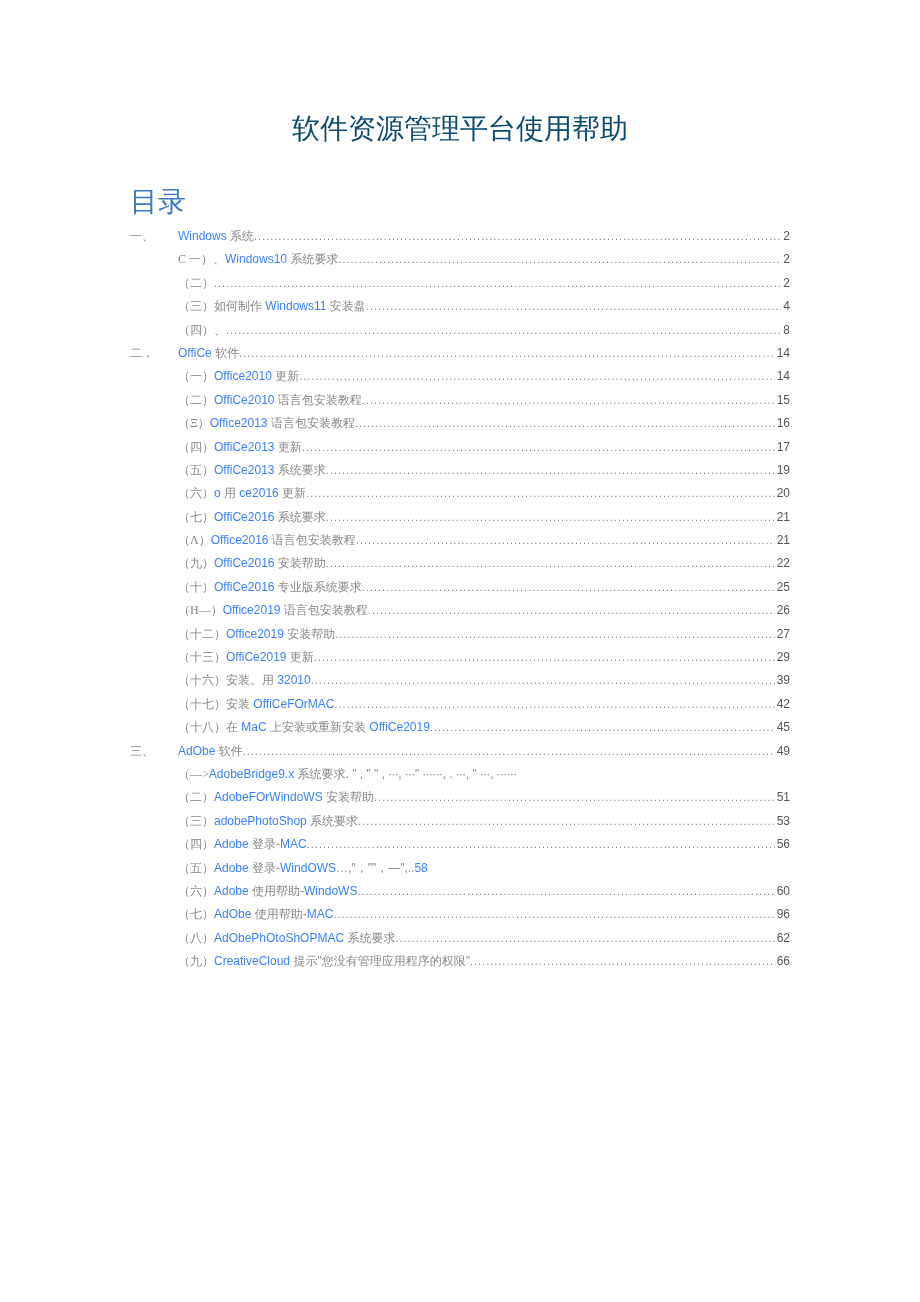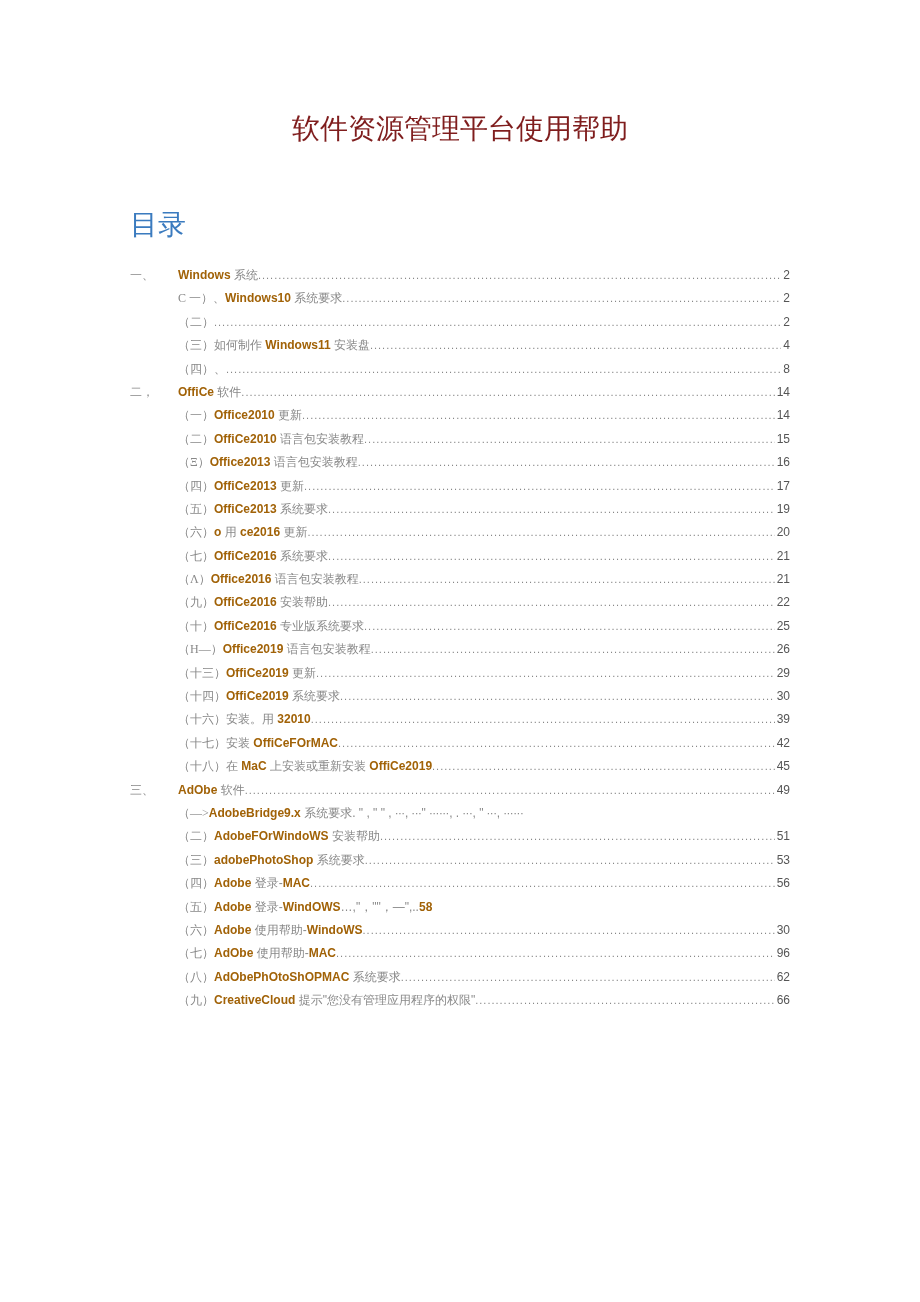--- a/index.html
+++ b/index.html
@@ -11,29 +11,29 @@
       font-family: "Microsoft YaHei", "SimSun", sans-serif;
       background: #ffffff;
       width: 920px;
       padding: 110px 130px 60px 130px;
       color: #333;
     }
     .doc-title {
       font-size: 28px;
       font-weight: 400;
       text-align: center;
-      color: #7f1d1d;
-      margin-bottom: 58px;
+      color: #0c4a6e;
+      margin-bottom: 35px;
       font-family: "SimSun", serif;
     }
     .toc-heading {
       font-size: 28px;
       color: #3b7bbf;
       font-weight: 400;
-      margin-bottom: 20px;
+      margin-bottom: 4px;
       font-family: "SimSun", serif;
     }
     .toc-list {
       list-style: none;
       font-size: 12px;
       line-height: 1.95;
     }
     .toc-row {
       display: flex;
       align-items: baseline;
@@ -54,23 +54,22 @@
     }
     .toc-row.level-1 .toc-prefix {
       width: 48px;
       flex-shrink: 0;
     }
     .toc-text {
       color: #888;
       font-size: 12px;
     }
     .toc-text .en {
-      color: #a16207;
+      color: #3b82f6;
       font-family: Arial, sans-serif;
-      font-weight: bold;
     }
     .toc-leader {
       flex: 1;
       overflow: hidden;
       color: #888;
       letter-spacing: 1px;
       font-family: Arial, sans-serif;
       font-size: 11px;
     }
     .toc-leader::before {
@@ -189,30 +188,30 @@
       <span class="toc-leader"></span>
       <span class="toc-page">25</span>
     </li>
     <li class="toc-row level-2">
       <span class="toc-prefix">（H—）</span>
       <span class="toc-text"><span class="en">Office2019</span> 语言包安装教程</span>
       <span class="toc-leader"></span>
       <span class="toc-page">26</span>
     </li>
     <li class="toc-row level-2">
+      <span class="toc-prefix">（十二）</span>
+      <span class="toc-text"><span class="en">Office2019</span> 安装帮助</span>
+      <span class="toc-leader"></span>
+      <span class="toc-page">27</span>
+    </li>
+    <li class="toc-row level-2">
       <span class="toc-prefix">（十三）</span>
       <span class="toc-text"><span class="en">OffiCe2019</span> 更新</span>
       <span class="toc-leader"></span>
       <span class="toc-page">29</span>
-    </li>
-    <li class="toc-row level-2">
-      <span class="toc-prefix">（十四）</span>
-      <span class="toc-text"><span class="en">OffiCe2019</span> 系统要求</span>
-      <span class="toc-leader"></span>
-      <span class="toc-page">30</span>
     </li>
     <li class="toc-row level-2">
       <span class="toc-prefix">（十六）</span>
       <span class="toc-text">安装。用 <span class="en">32010</span></span>
       <span class="toc-leader"></span>
       <span class="toc-page">39</span>
     </li>
     <li class="toc-row level-2">
       <span class="toc-prefix">（十七）</span>
       <span class="toc-text">安装 <span class="en">OffiCeFOrMAC</span></span>
@@ -256,21 +255,21 @@
     </li>
     <li class="toc-row level-2 no-leader">
       <span class="toc-prefix">（五）</span>
       <span class="toc-text"><span class="en">Adobe</span> 登录-<span class="en">WindOWS</span>…,"，""，—",..<span class="en">58</span></span>
       <span class="toc-leader"></span>
     </li>
     <li class="toc-row level-2">
       <span class="toc-prefix">（六）</span>
       <span class="toc-text"><span class="en">Adobe</span> 使用帮助-<span class="en">WindoWS</span></span>
       <span class="toc-leader"></span>
-      <span class="toc-page">30</span>
+      <span class="toc-page">60</span>
     </li>
     <li class="toc-row level-2">
       <span class="toc-prefix">（七）</span>
       <span class="toc-text"><span class="en">AdObe</span> 使用帮助-<span class="en">MAC</span></span>
       <span class="toc-leader"></span>
       <span class="toc-page">96</span>
     </li>
     <li class="toc-row level-2">
       <span class="toc-prefix">（八）</span>
       <span class="toc-text"><span class="en">AdObePhOtoShOPMAC</span> 系统要求</span>

